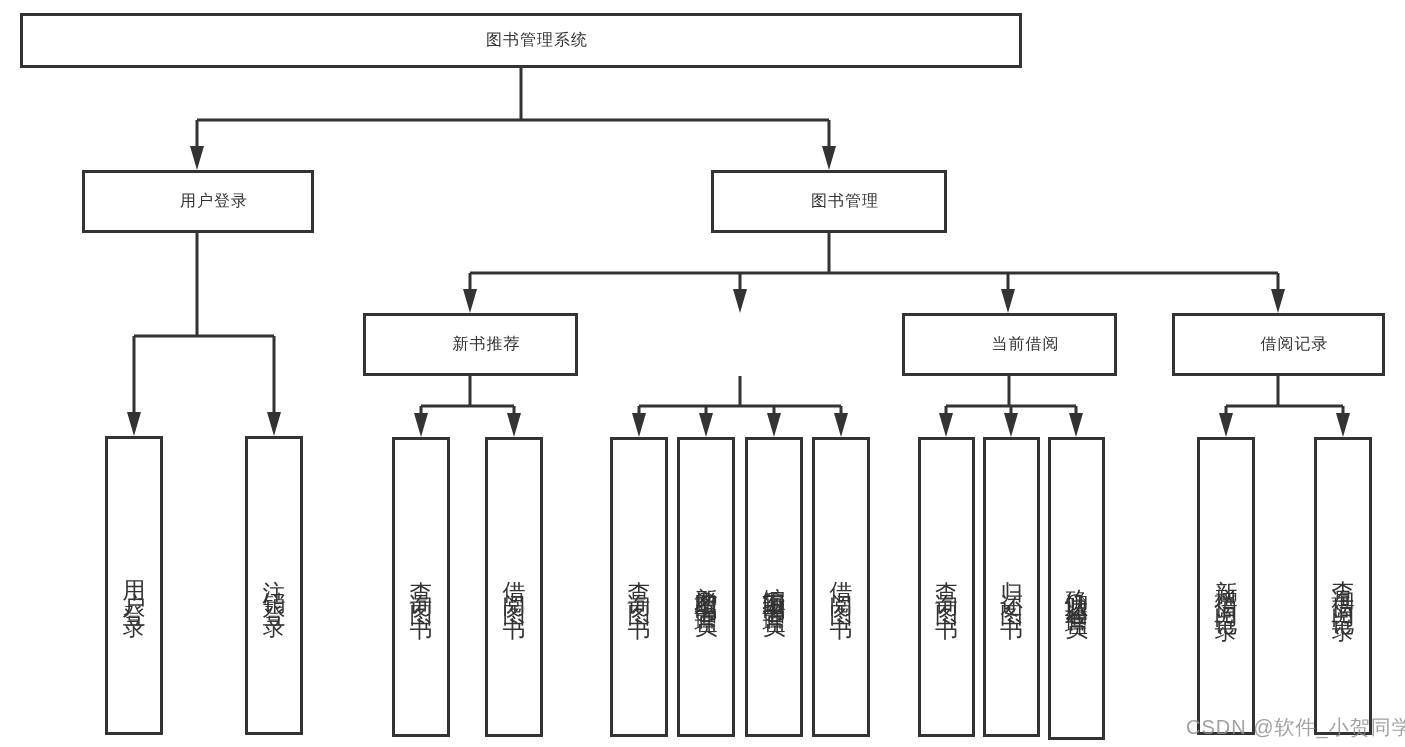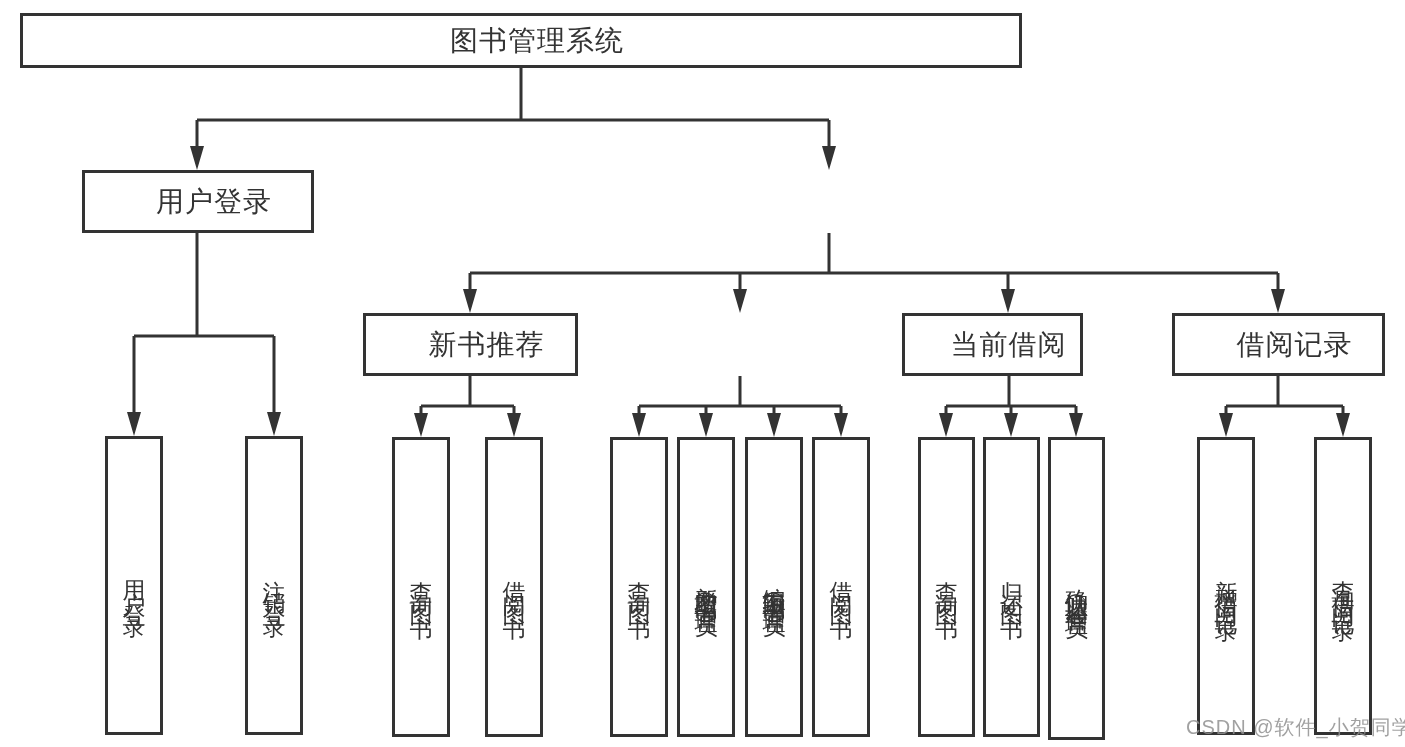--- a/index.html
+++ b/index.html
@@ -6,21 +6,21 @@
   .canvas{
     position:relative;width:1405px;height:747px;background:#ffffff;
     font-family:"Liberation Sans","DejaVu Sans",sans-serif;color:#333333;
     overflow:hidden;
   }
   .wires{position:absolute;left:0;top:0;width:1405px;height:747px;}
   .node{
     position:absolute;box-sizing:border-box;background:#ffffff;
     border:3px solid #333333;display:flex;align-items:center;justify-content:center;
   }
-  .hbox{font-size:28px;letter-spacing:1px;padding-left:32px;}
+  .hbox{font-size:16px;letter-spacing:1px;padding-left:32px;}
   .vbox span{
     writing-mode:vertical-rl;text-orientation:mixed;
     font-size:23px;line-height:1;letter-spacing:12px;
   }
   .vbox.v6 span{letter-spacing:8px;}
   .vbox.dense span{letter-spacing:4px;}
   .watermark{
     position:absolute;left:1186px;top:714px;font-size:20px;
     color:rgba(145,145,145,0.85);white-space:nowrap;letter-spacing:1px;
   }
@@ -47,25 +47,28 @@
          M1226,437 l-7,-24 h14 z M1343,437 l-7,-24 h14 z"></path>
   </svg>
 
   <div class="node hbox" style="left:20px;top:13px;width:1002px;height:55px">
     <span>图书管理系统</span>
   </div>
 
   <div class="node hbox" style="left:82px;top:170px;width:232px;height:63px">
     <span>用户登录</span>
   </div>
+  <div class="node hbox" style="left:711px;top:170px;width:236px;height:63px">
+    <span>图书管理</span>
+  </div>
 
   <div class="node hbox" style="left:363px;top:313px;width:215px;height:63px">
     <span>新书推荐</span>
   </div>
-  <div class="node hbox" style="left:902px;top:313px;width:181px;height:63px">
+  <div class="node hbox" style="left:902px;top:313px;width:215px;height:63px">
     <span>当前借阅</span>
   </div>
   <div class="node hbox" style="left:1172px;top:313px;width:213px;height:63px">
     <span>借阅记录</span>
   </div>
 
   <div class="node vbox" style="left:105px;top:436px;width:58px;height:299px">
     <span>用户登录</span>
   </div>
   <div class="node vbox" style="left:245px;top:436px;width:58px;height:299px">

